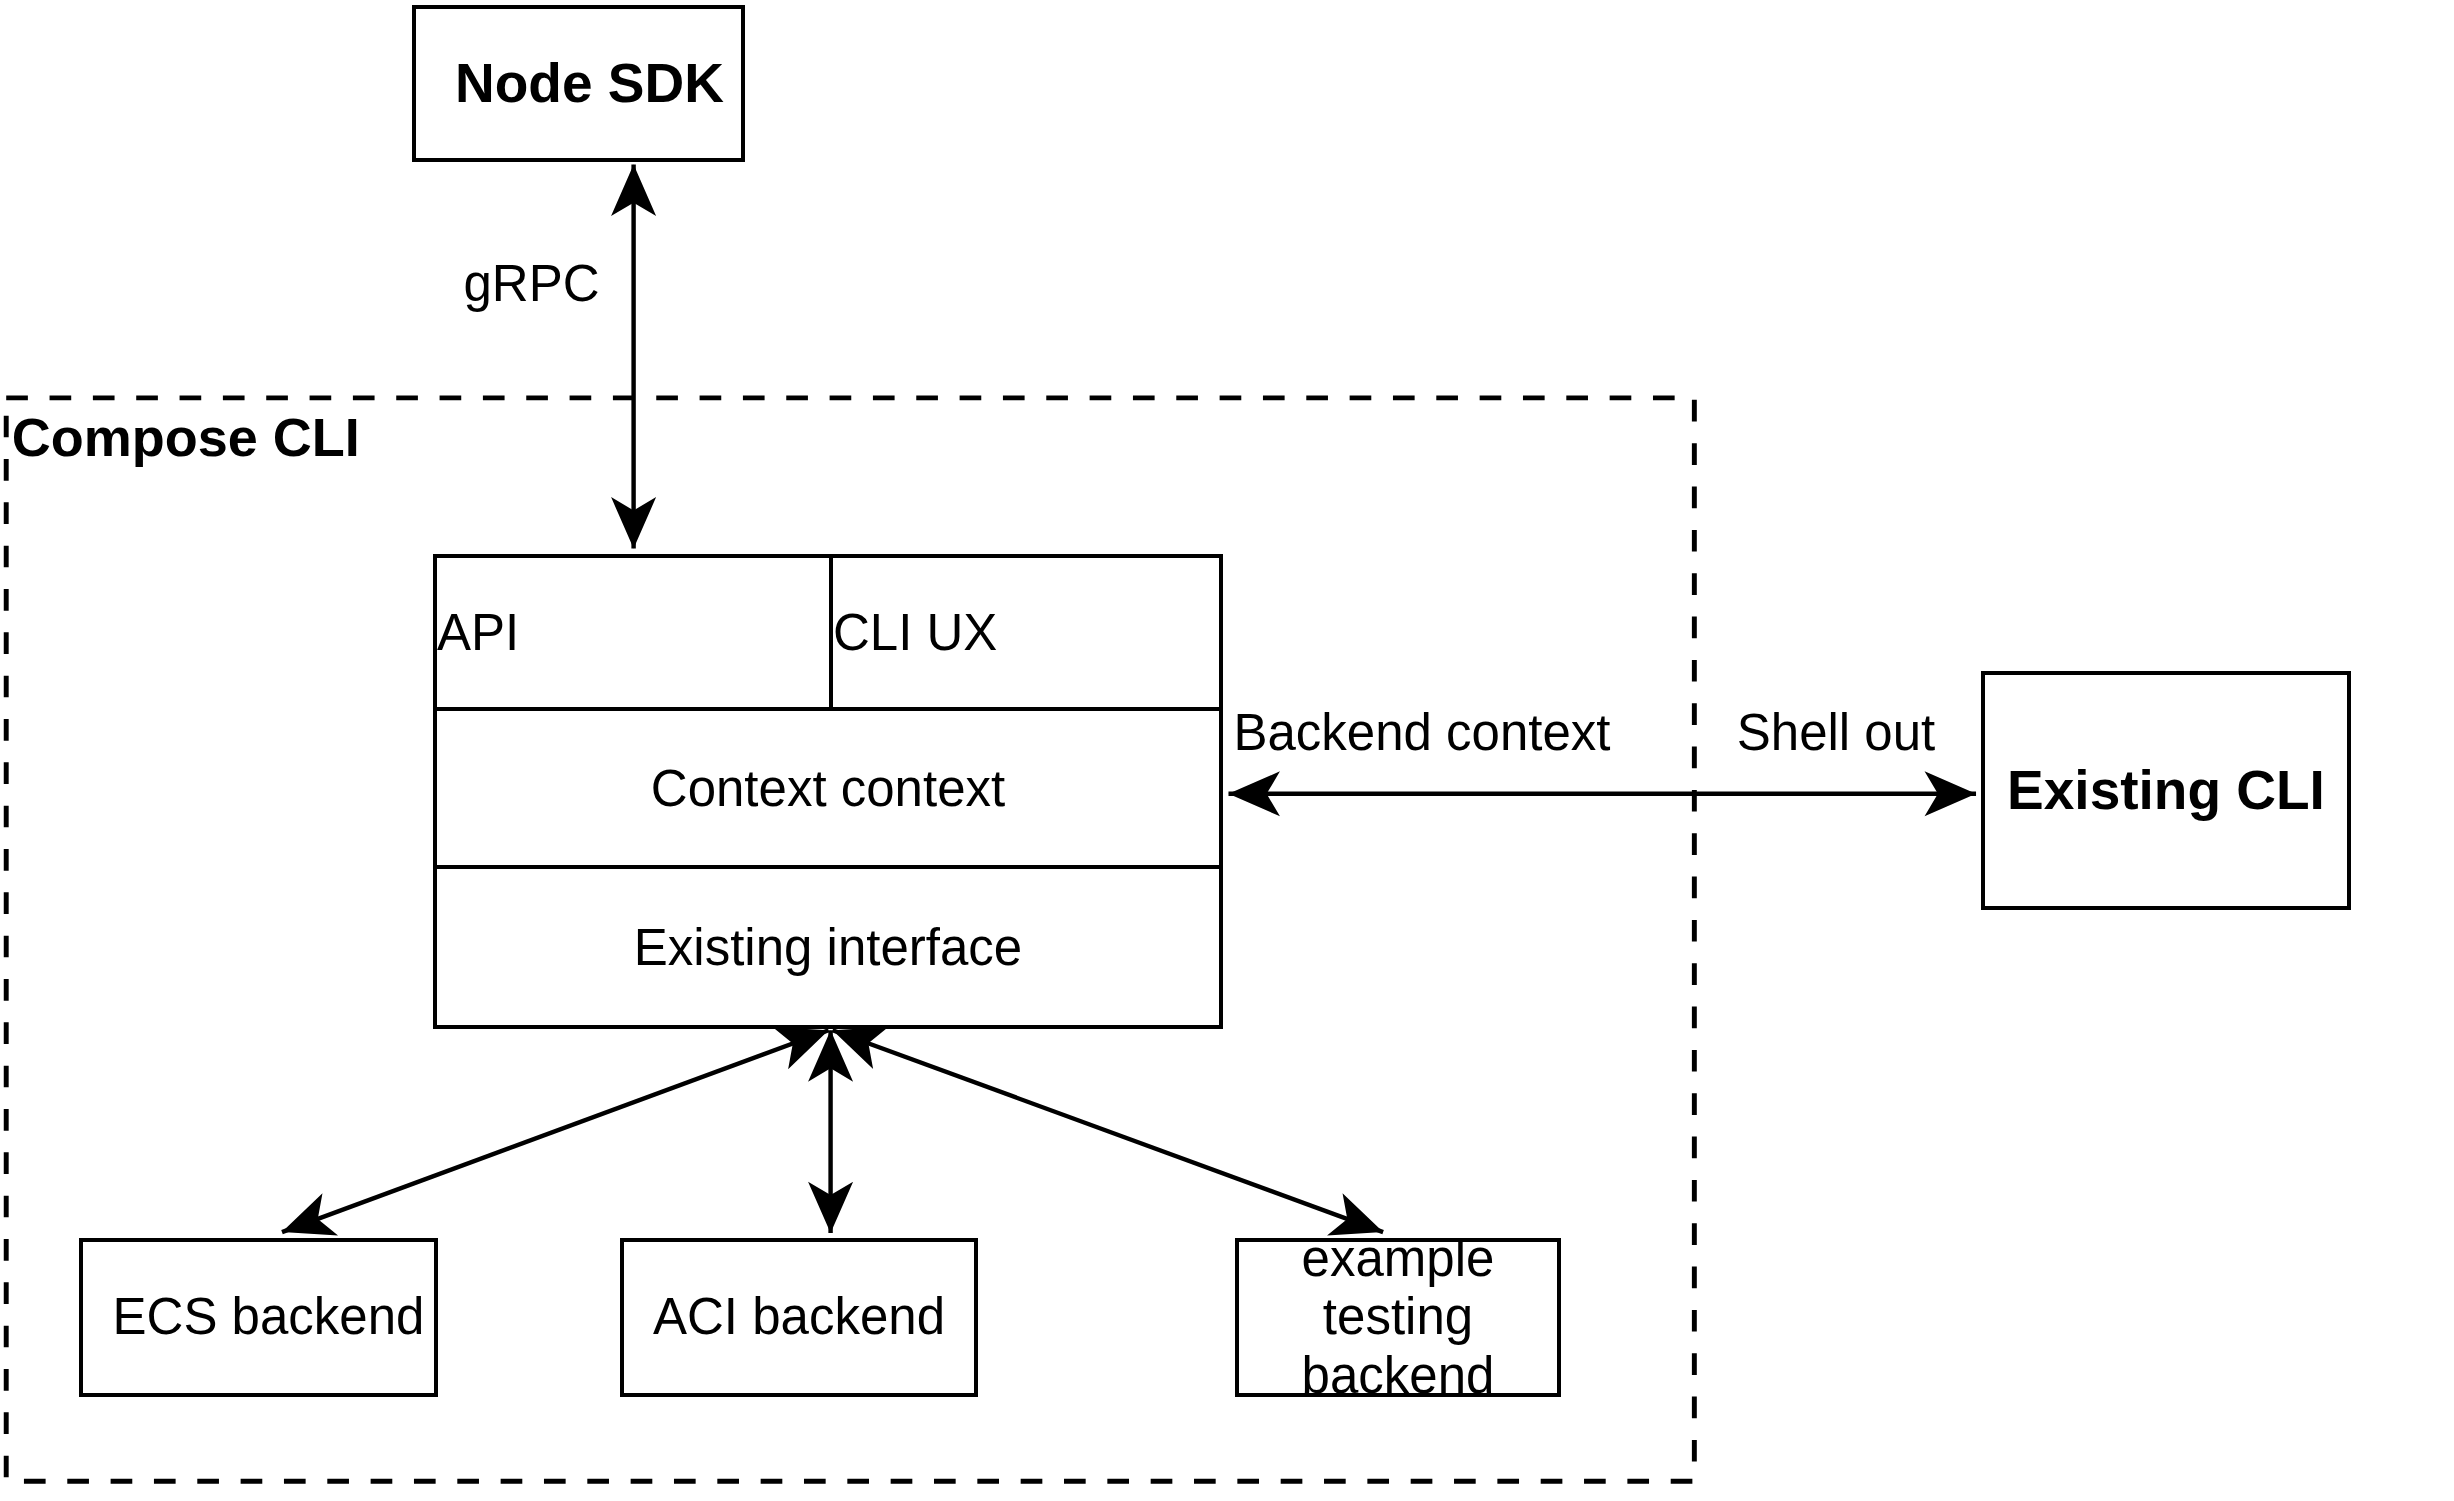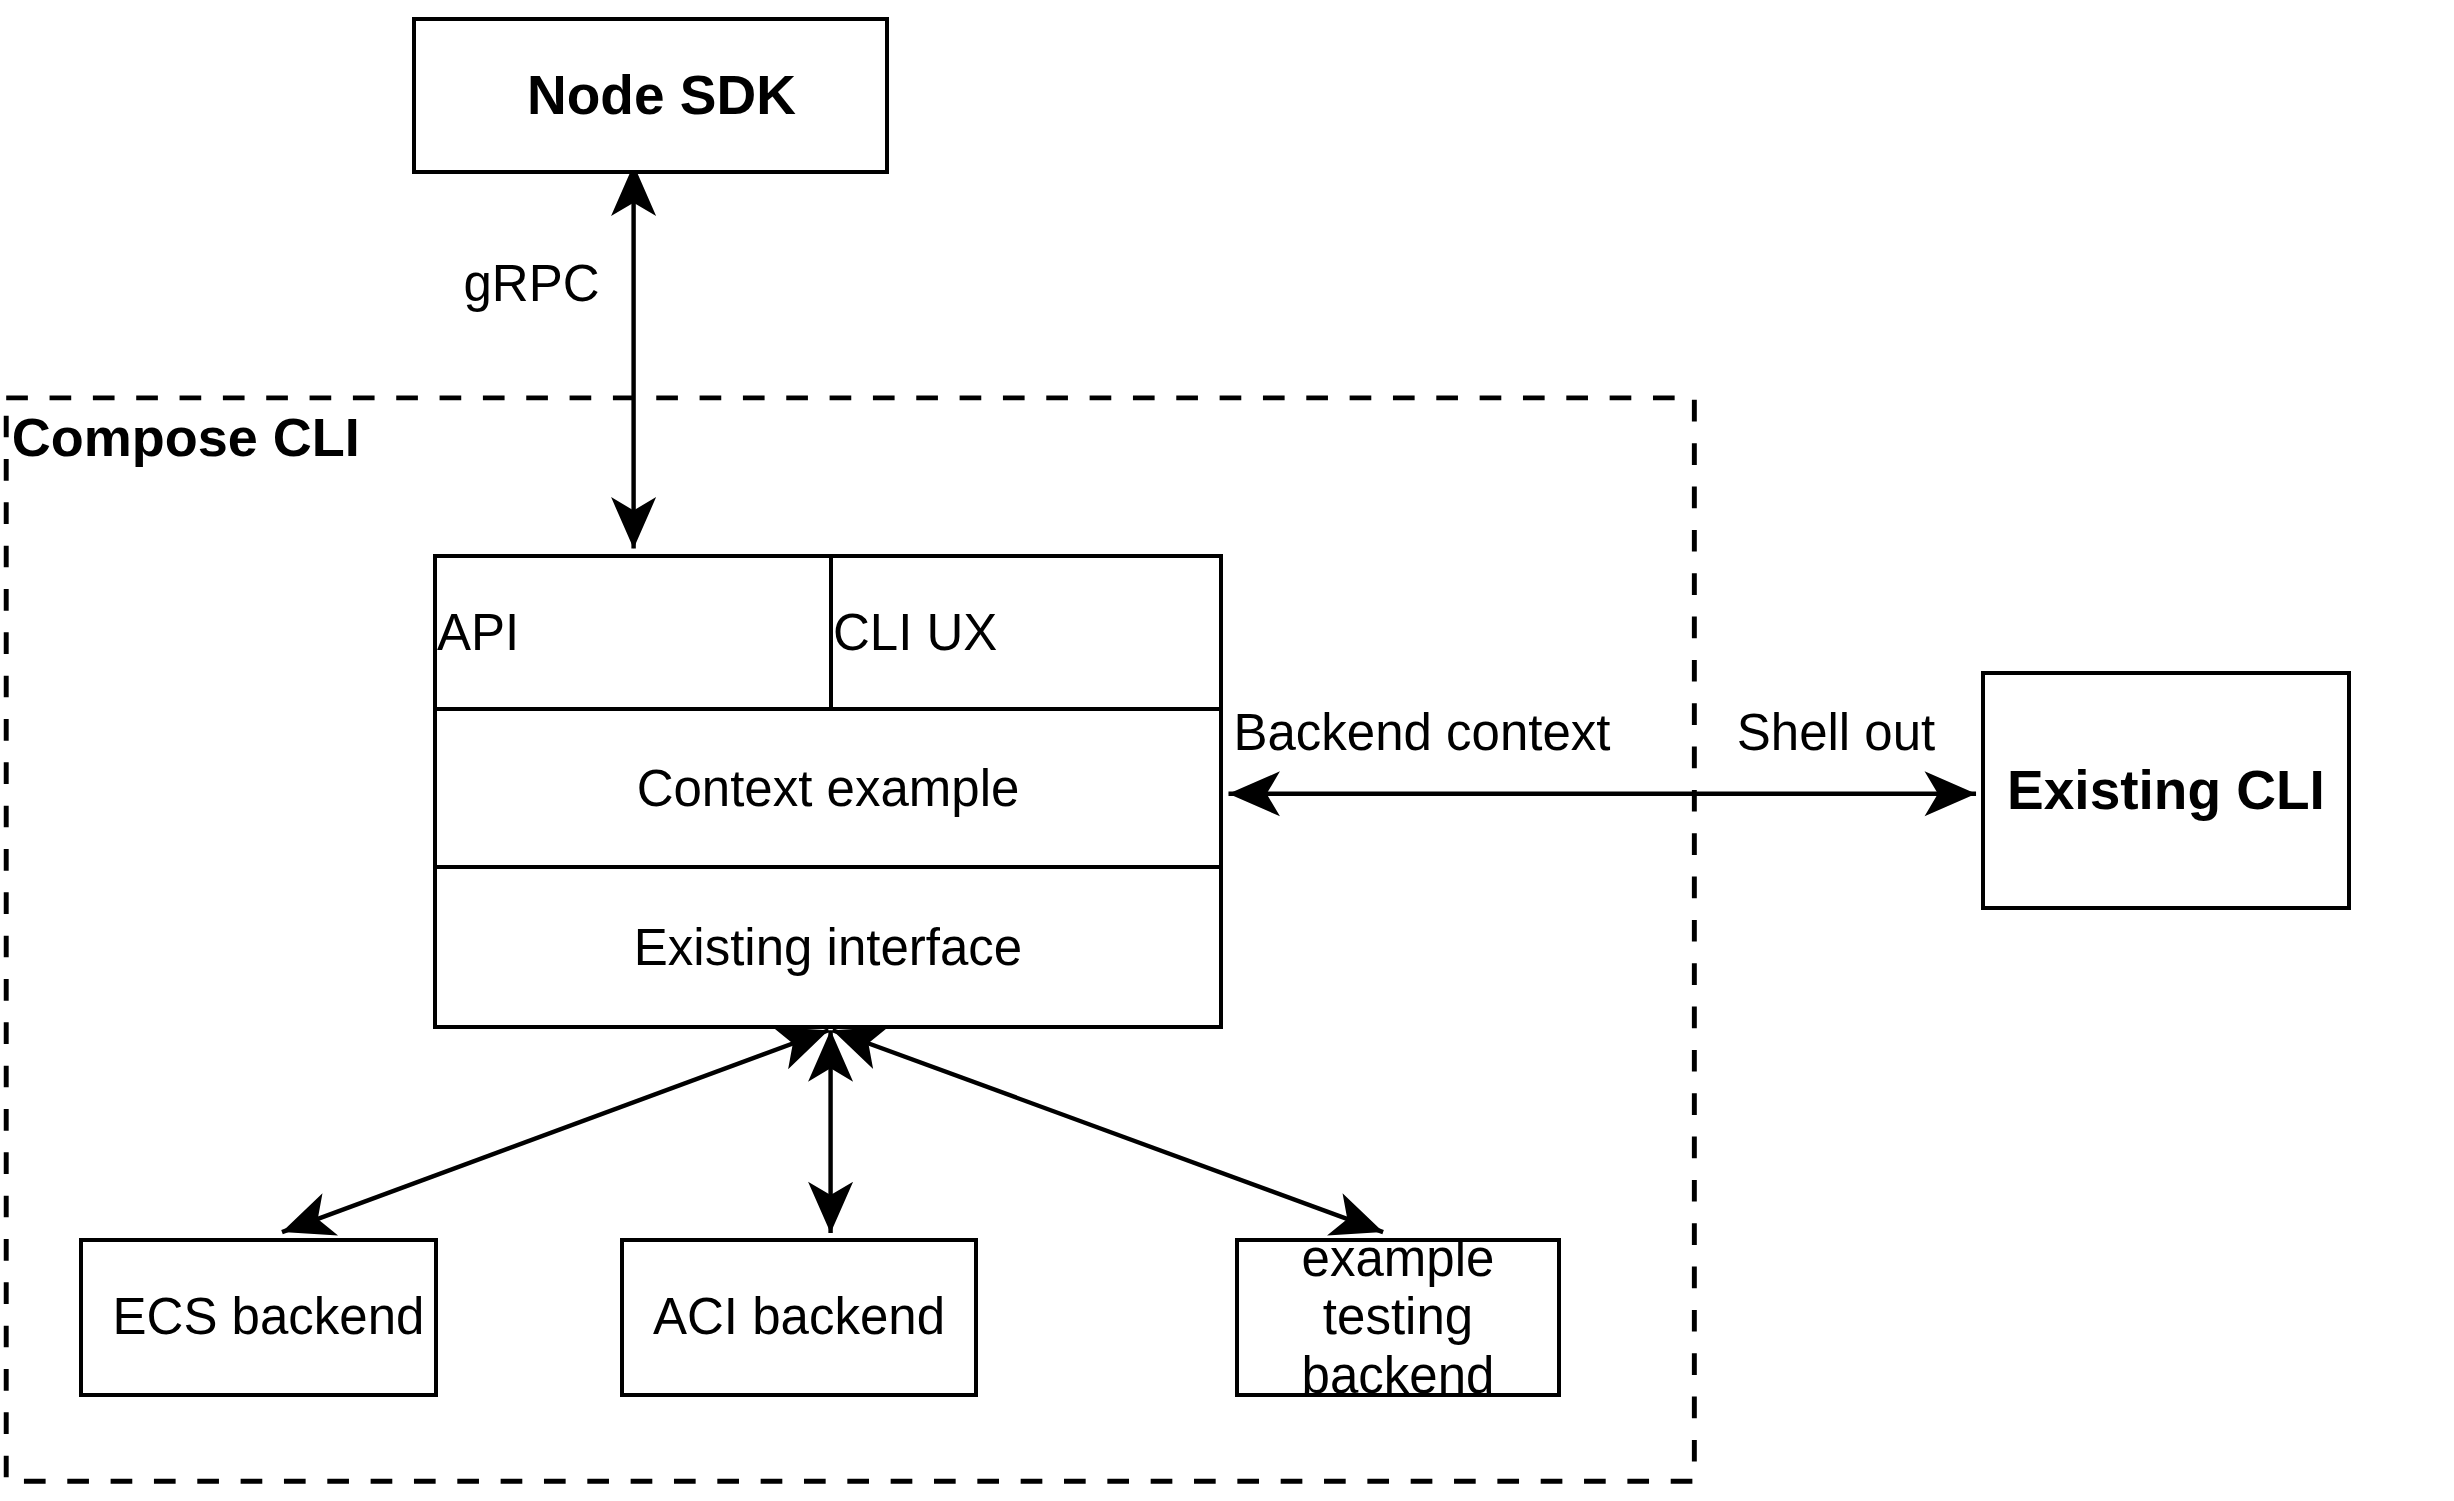--- a/index.html
+++ b/index.html
@@ -103,35 +103,35 @@
 
     <line x1="841" y1="1046" x2="286" y2="1251" stroke="#000000" stroke-width="4.5" marker-start="url(#ah)" marker-end="url(#ah)"></line>
 
     <line x1="843" y1="1046" x2="843" y2="1252" stroke="#000000" stroke-width="4.5" marker-start="url(#ah)" marker-end="url(#ah)"></line>
 
     <line x1="845" y1="1046" x2="1404" y2="1251" stroke="#000000" stroke-width="4.5" marker-start="url(#ah)" marker-end="url(#ah)"></line>
   </svg>
 
   <div class="container-label">Compose CLI</div>
 
-  <div class="node bold" style="left:412px; top:17px; width:477px; height:157px;padding-left:22px;">
+  <div class="node bold" style="left:412px; top:5px; width:333px; height:157px;padding-left:22px;">
     <span>Node SDK</span>
   </div>
 
   <div class="stack">
     <div class="row-top">
       <div class="cell cell-api">
         <span>API</span>
       </div>
       <div class="cell cell-cliux">
         <span>CLI UX</span>
       </div>
     </div>
     <div class="row-context">
-      <span>Context example</span>
+      <span>Context context</span>
     </div>
     <div class="row-backend">
       <span>Existing interface</span>
     </div>
   </div>
 
   <div class="node bold" style="left:1981px; top:671px; width:370px; height:239px;">
     <span>Existing CLI</span>
   </div>
 

